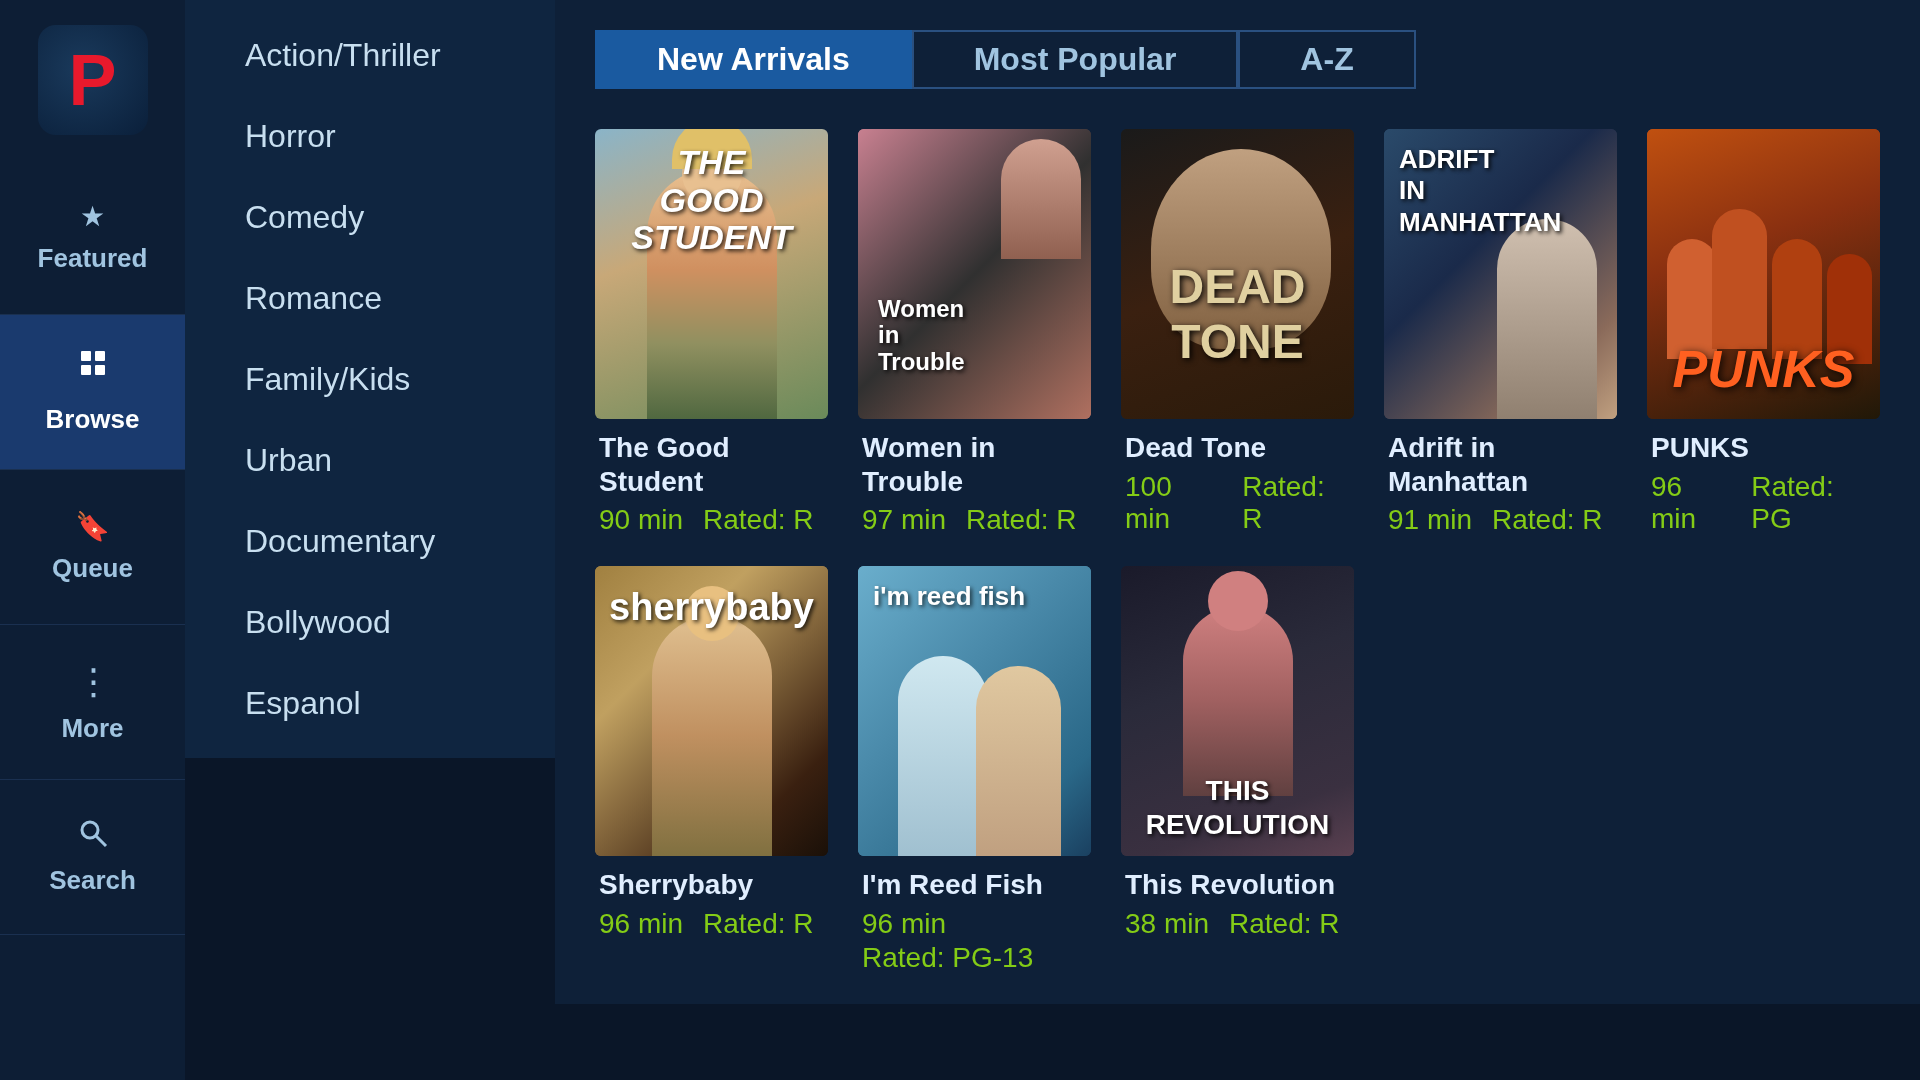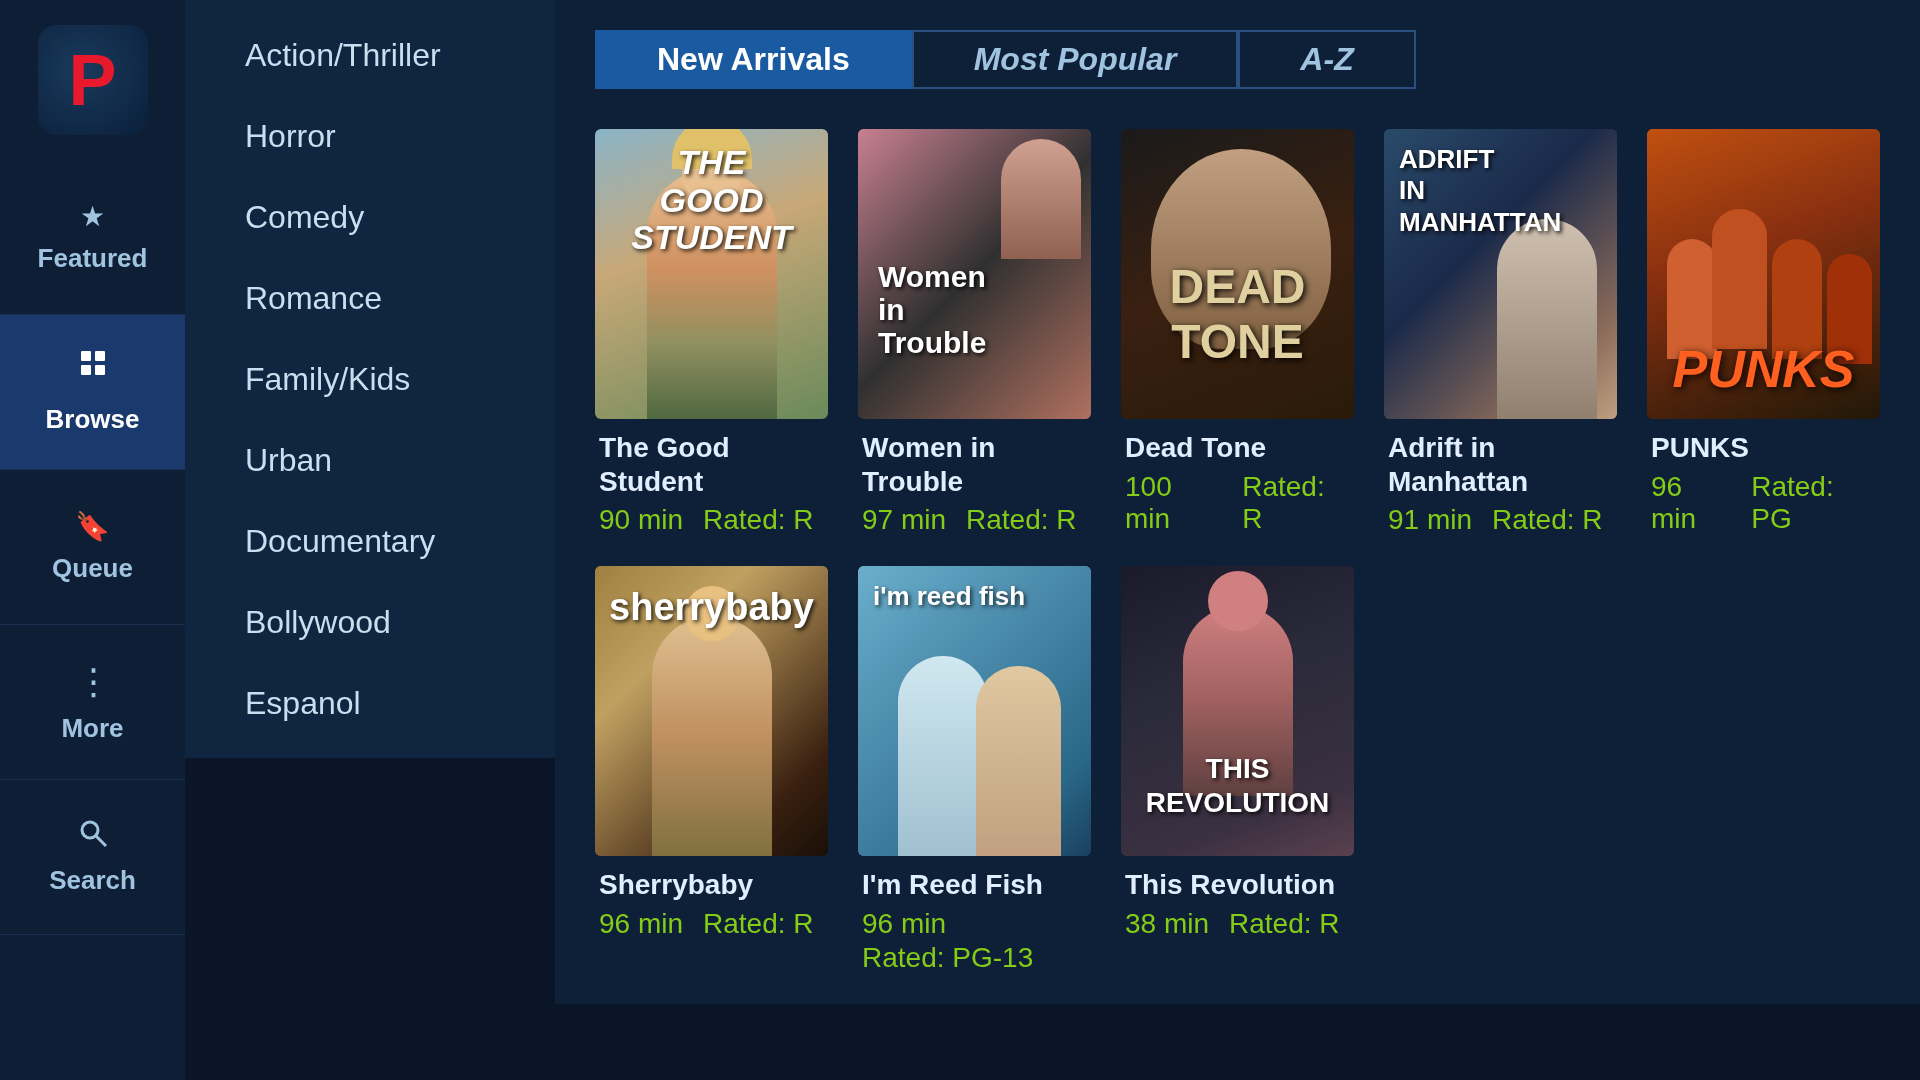--- a/index.html
+++ b/index.html
@@ -144,21 +144,20 @@
 
     .tab.active {
       background: #1a5aa0;
       color: #ffffff;
       border-color: #1a5aa0;
     }
 
     .tab:not(.active) {
       background: #0e2038;
       color: #a0c4e0;
-      font-style: italic;
     }
 
     
     .movie-grid {
       display: grid;
       grid-template-columns: repeat(5, 1fr);
       grid-template-rows: repeat(2, auto);
       gap: 30px 30px;
     }
 
@@ -324,21 +323,21 @@
           <span>Rated: R</span>
         </div>
       </div>
     </div>
 
     <div class="movie-card">
       <div class="movie-poster poster-women">
         <div style="position:absolute;inset:0;background:linear-gradient(135deg,#c88090 0%,#303030 50%,#b07060 100%);"></div>
 
         <div style="position:absolute;top:10px;right:10px;width:80px;height:120px;background:linear-gradient(180deg,#d0a090,#906050);border-radius:40px 40px 0 0;"></div>
-        <div style="position:absolute;bottom:60px;left:20px;color:#fff;font-size:30px;font-weight:900;text-shadow:2px 2px 4px rgba(0,0,0,0.9);line-height:1.1;">Women<br>in<br>Trouble</div>
+        <div style="position:absolute;bottom:44px;left:20px;color:#fff;font-size:24px;font-weight:900;text-shadow:2px 2px 4px rgba(0,0,0,0.9);line-height:1.1;">Women<br>in<br>Trouble</div>
       </div>
       <div class="movie-info">
         <div class="movie-title">Women in Trouble</div>
         <div class="movie-meta">
           <span>97 min</span>
           <span>Rated: R</span>
         </div>
       </div>
     </div>
 
@@ -426,21 +425,21 @@
         </div>
       </div>
     </div>
 
     <div class="movie-card">
       <div class="movie-poster poster-revolution">
         <div style="position:absolute;inset:0;background:linear-gradient(160deg,#1a1a2a 0%,#2a2a3a 40%,#3a3040 80%,#5a4050 100%);"></div>
 
         <div style="position:absolute;bottom:60px;left:50%;transform:translateX(-50%);width:110px;height:190px;background:linear-gradient(180deg,#d08080,#a06060,#604040);border-radius:55px 55px 0 0;"></div>
         <div style="position:absolute;bottom:225px;left:50%;transform:translateX(-50%);width:60px;height:60px;background:#d08080;border-radius:50%;"></div>
-        <div style="position:absolute;bottom:37px;left:0;right:0;text-align:center;color:#fff;font-size:28px;font-weight:900;text-shadow:2px 2px 4px rgba(0,0,0,0.9);line-height:1.2;">THIS<br>REVOLUTION</div>
+        <div style="position:absolute;bottom:15px;left:0;right:0;text-align:center;color:#fff;font-size:28px;font-weight:900;text-shadow:2px 2px 4px rgba(0,0,0,0.9);line-height:1.2;">THIS<br>REVOLUTION</div>
       </div>
       <div class="movie-info">
         <div class="movie-title">This Revolution</div>
         <div class="movie-meta">
           <span>38 min</span>
           <span>Rated: R</span>
         </div>
       </div>
     </div>
 

